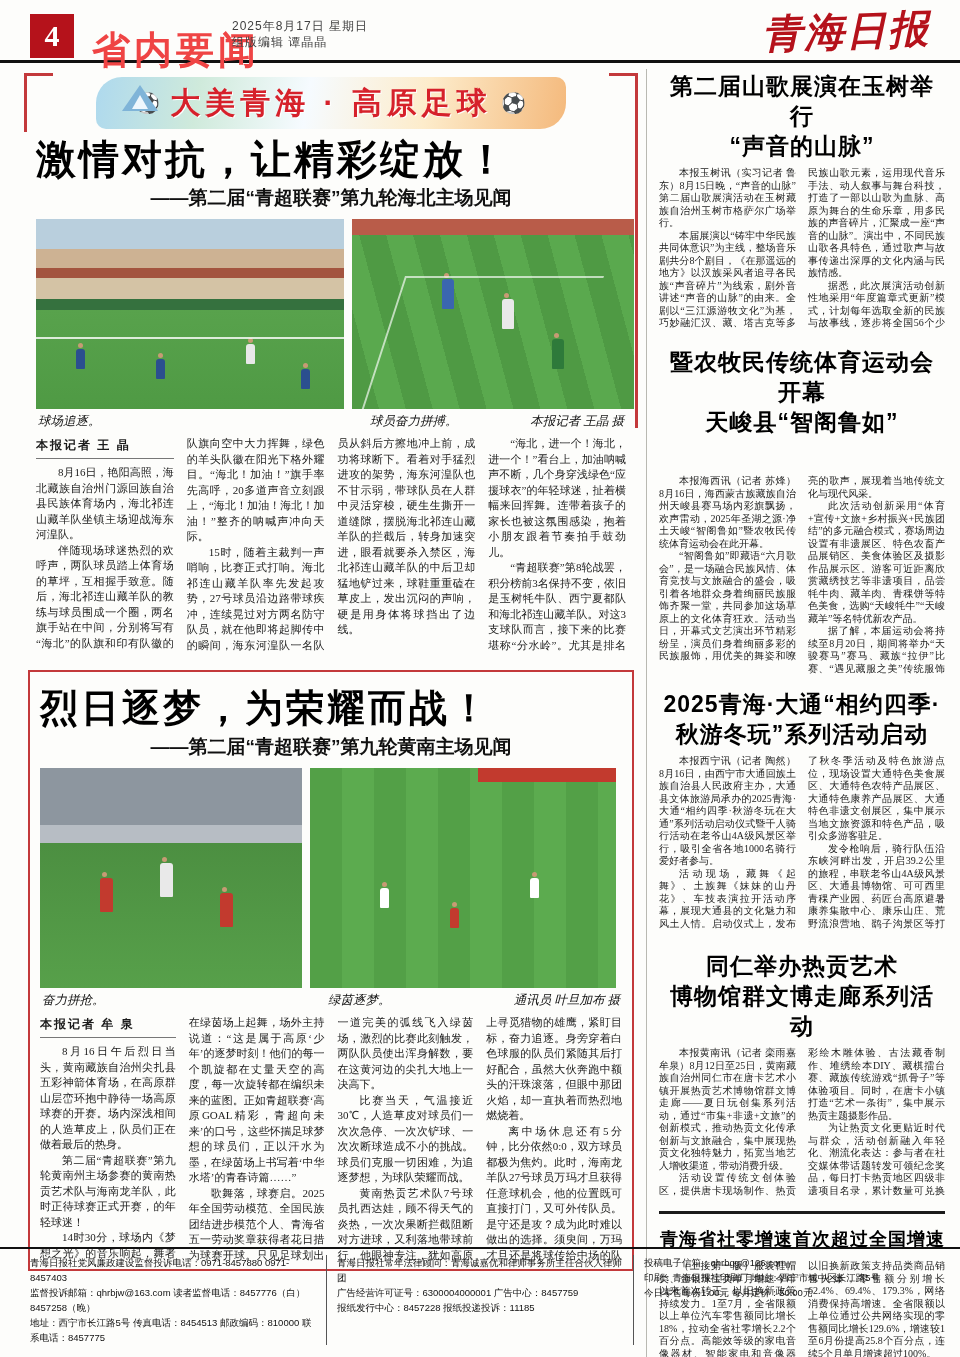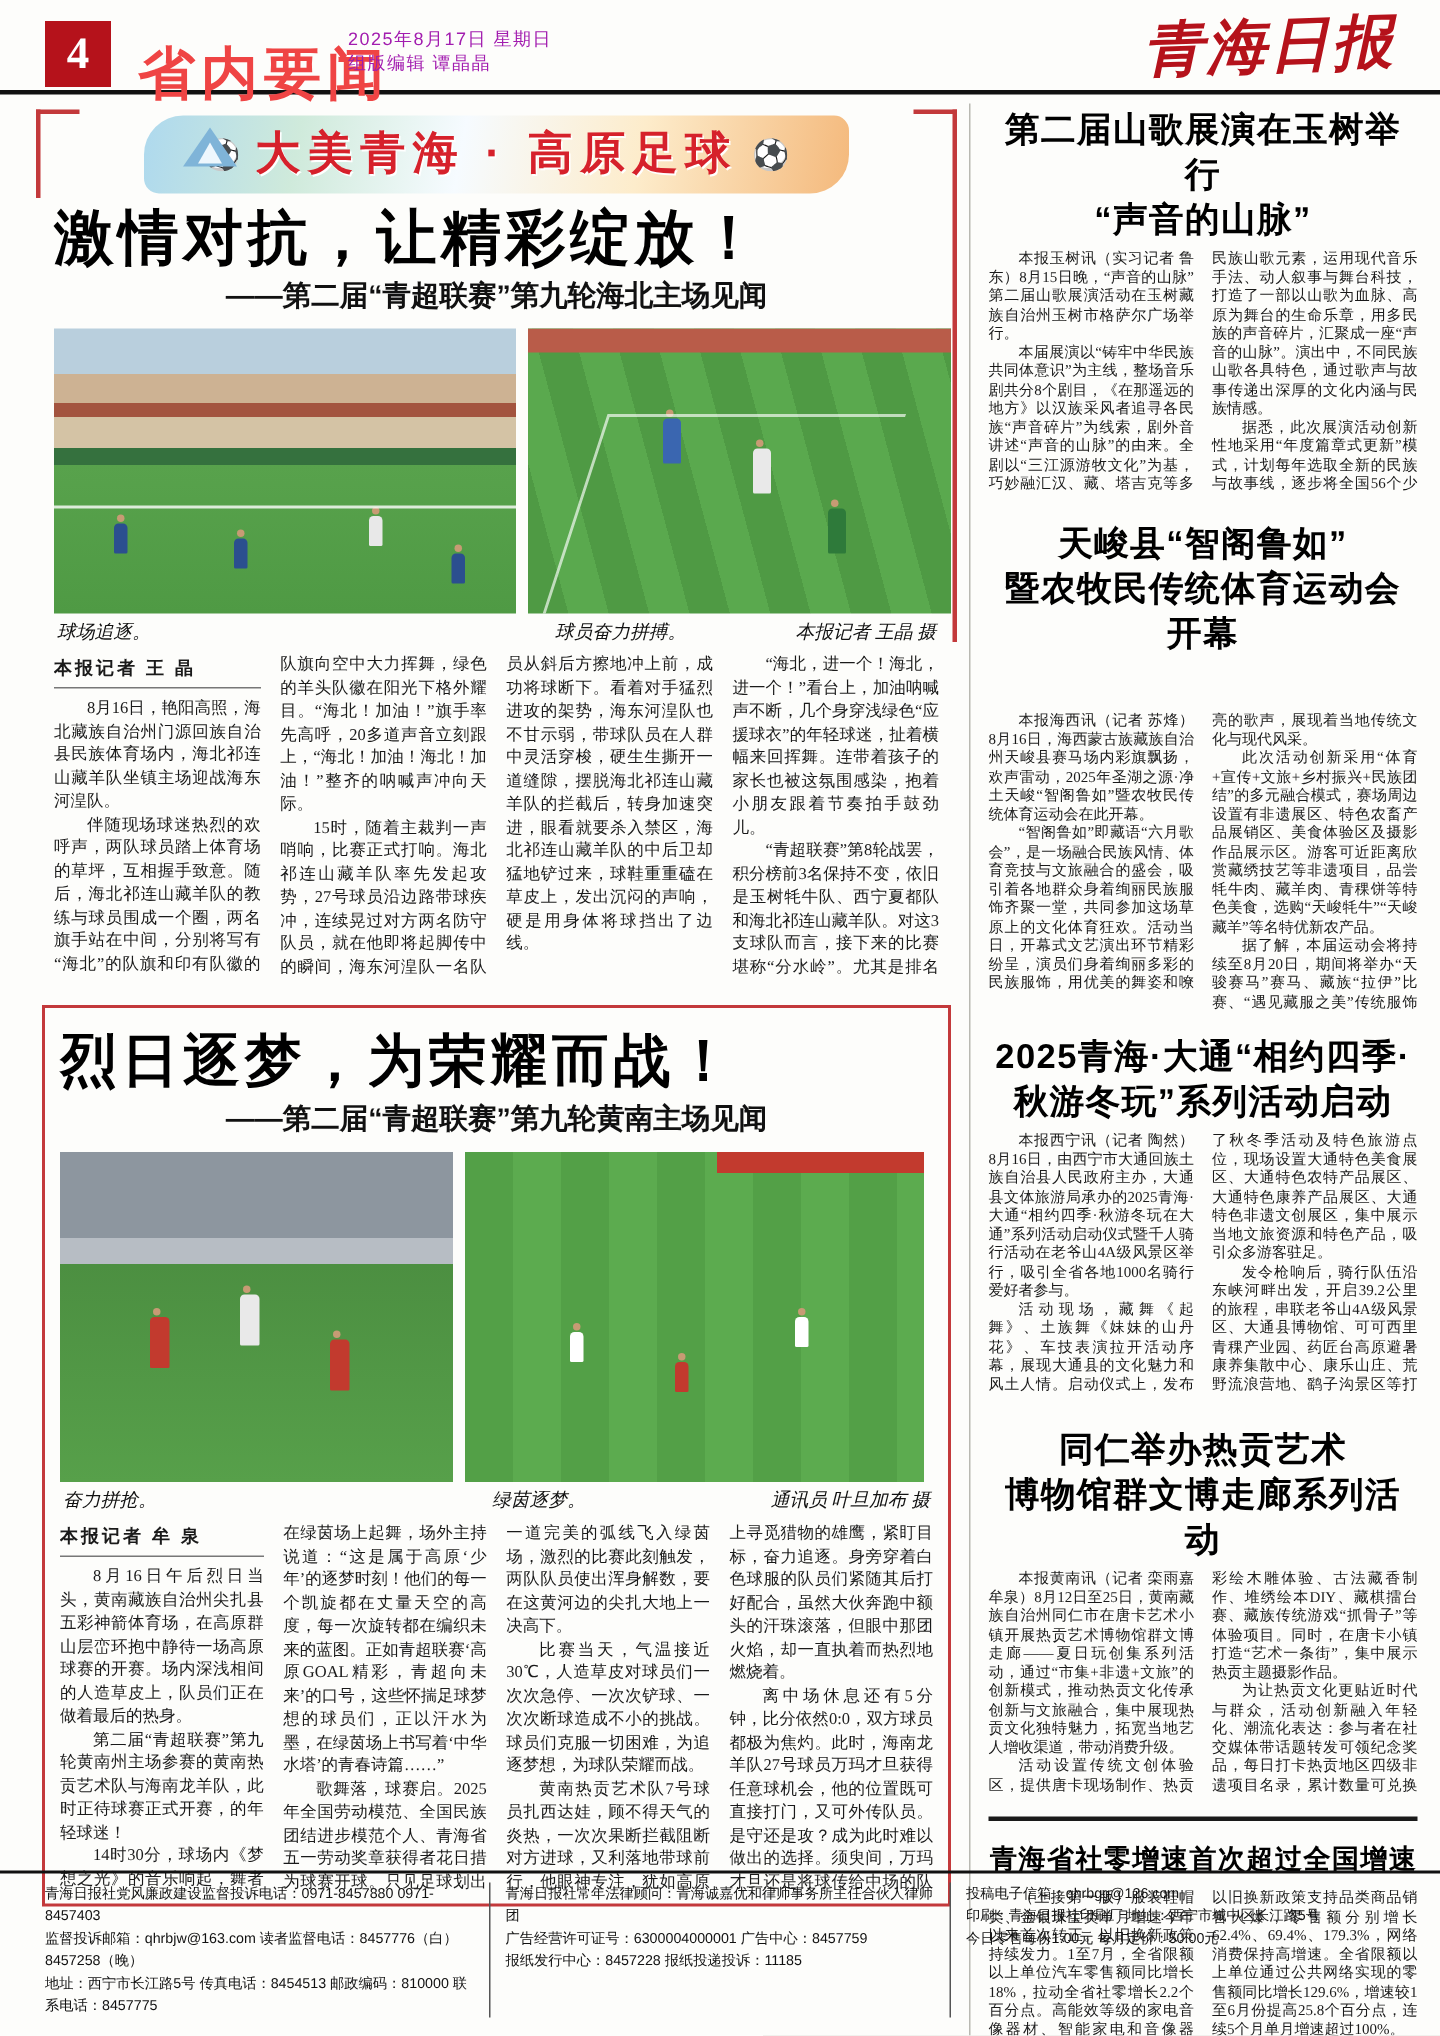--- a/index.html
+++ b/index.html
@@ -4,21 +4,21 @@
 <style>
   html,body{margin:0;padding:0;background:#e8e8e4;}
   .page{position:relative;width:960px;height:1357px;margin:0 auto;background:#fdfdfb;
         font-family:"Liberation Serif", serif;color:#1a1a1a;overflow:hidden;}
   
   header{position:relative;height:60px;padding:0 28px;}
   .pagenum{position:absolute;left:30px;top:14px;width:44px;height:44px;background:#b5121b;
            color:#fff;font:bold 30px/44px "Liberation Serif", serif;text-align:center;}
   .section{position:absolute;left:92px;top:24px;margin:0;font:900 38px/52px "Liberation Sans", sans-serif;
            letter-spacing:4px;color:#ef4444;}
-  .hmeta{position:absolute;left:232px;top:18px;font:12px/16px "Liberation Sans", sans-serif;color:#a21caf;}
+  .hmeta{position:absolute;left:232px;top:18px;font:12px/16px "Liberation Sans", sans-serif;color:#404040;}
   .hmeta div{letter-spacing:1px;}
   .masthead{position:absolute;right:30px;top:8px;color:#b5121b;
             font:bold italic 40px/46px "DejaVu Serif", serif;letter-spacing:2px;transform:rotate(-2deg);}
   .toprule{height:3px;background:#111;margin:0;}
   
   .content{display:flex;padding:6px 26px 0 28px;}
   .leftcol{width:606px;flex:none;}
   .rightcol{width:286px;flex:none;margin-left:12px;padding-left:12px;border-left:1px solid #b9b9b2;}
   
   .a1{position:relative;padding:6px 8px 0;}
@@ -195,22 +195,22 @@
 
         <p>本报玉树讯（实习记者 鲁东）8月15日晚，“声音的山脉”第二届山歌展演活动在玉树藏族自治州玉树市格萨尔广场举行。</p>
             <p>本届展演以“铸牢中华民族共同体意识”为主线，整场音乐剧共分8个剧目，《在那遥远的地方》以汉族采风者追寻各民族“声音碎片”为线索，剧外音讲述“声音的山脉”的由来。全剧以“三江源游牧文化”为基，巧妙融汇汉、藏、塔吉克等多民族山歌元素，运用现代音乐手法、动人叙事与舞台科技，打造了一部以山歌为血脉、高原为舞台的生命乐章，用多民族的声音碎片，汇聚成一座“声音的山脉”。演出中，不同民族山歌各具特色，通过歌声与故事传递出深厚的文化内涵与民族情感。</p>
             <p>据悉，此次展演活动创新性地采用“年度篇章式更新”模式，计划每年选取全新的民族与故事线，逐步将全国56个少数民族乃至国际山地民族的艺术内容囊括其中，这一模式为山歌文化的传承与发展开辟了广阔的空间。同时，为培养本土人才、提升玉树山歌影响力，活动主办方还在展演活动期间精心推出了“寻找山歌传承人”进校园试点活动、《声音的山脉》非遗山歌音乐剧、玉树州非遗山歌大赛三大核心活动，形成“从课堂到舞台、从民间到国际”的传承闭环，打造出具有可持续性和全国示范意义的山歌生态体系。</p>
           </div>
       </article>
 
       <article class="rart">
         <h3 class="rhead">
 
-        <div>天峻县“智阁鲁如”</div>
-            <div>暨农牧民传统体育运动会开幕</div>
+        <div>暨农牧民传统体育运动会开幕</div>
+            <div>天峻县“智阁鲁如”</div>
           </h3>
         <div class="rbody h2r">
 
         <p>本报海西讯（记者 苏烽）8月16日，海西蒙古族藏族自治州天峻县赛马场内彩旗飘扬，欢声雷动，2025年圣湖之源·净土天峻“智阁鲁如”暨农牧民传统体育运动会在此开幕。</p>
             <p>“智阁鲁如”即藏语“六月歌会”，是一场融合民族风情、体育竞技与文旅融合的盛会，吸引着各地群众身着绚丽民族服饰齐聚一堂，共同参加这场草原上的文化体育狂欢。活动当日，开幕式文艺演出环节精彩纷呈，演员们身着绚丽多彩的民族服饰，用优美的舞姿和嘹亮的歌声，展现着当地传统文化与现代风采。</p>
             <p>此次活动创新采用“体育+宣传+文旅+乡村振兴+民族团结”的多元融合模式，赛场周边设置有非遗展区、特色农畜产品展销区、美食体验区及摄影作品展示区。游客可近距离欣赏藏绣技艺等非遗项目，品尝牦牛肉、藏羊肉、青稞饼等特色美食，选购“天峻牦牛”“天峻藏羊”等名特优新农产品。</p>
             <p>据了解，本届运动会将持续至8月20日，期间将举办“天骏赛马”赛马、藏族“拉伊”比赛、“遇见藏服之美”传统服饰展演、“云端牧歌·唱响净土”专场音乐会等特色文体活动，以及拔河、大象拔河、举重、摔跤、赛牦牛等传统体育项目，进一步深化文旅体融合，挖掘天峻民族文化资源，推动文旅产业高质量发展。</p>
           </div>
       </article>
 

